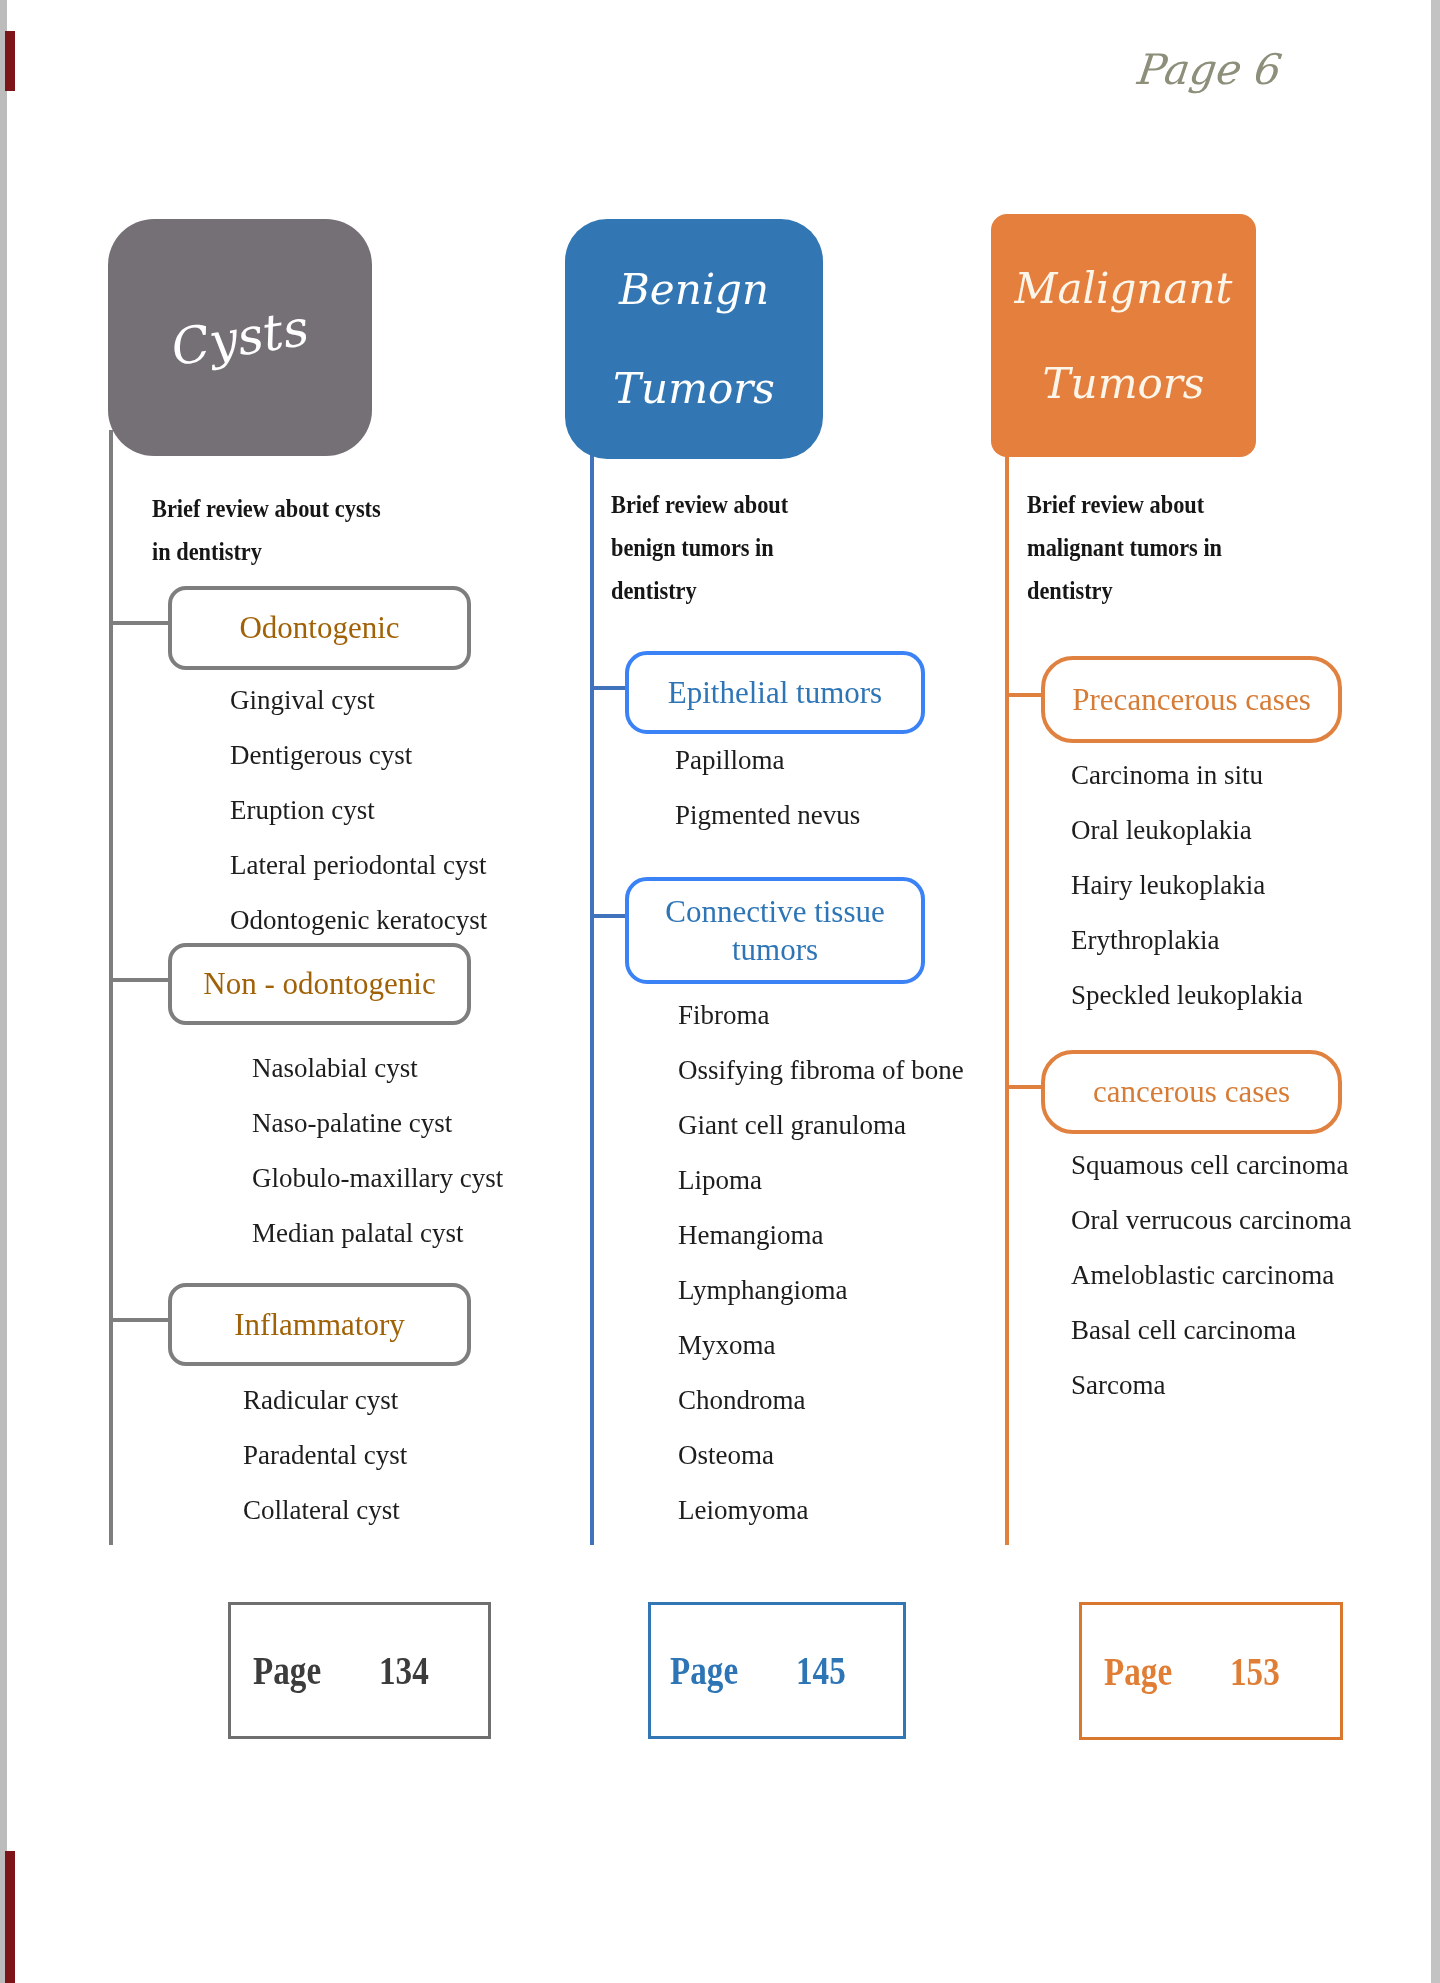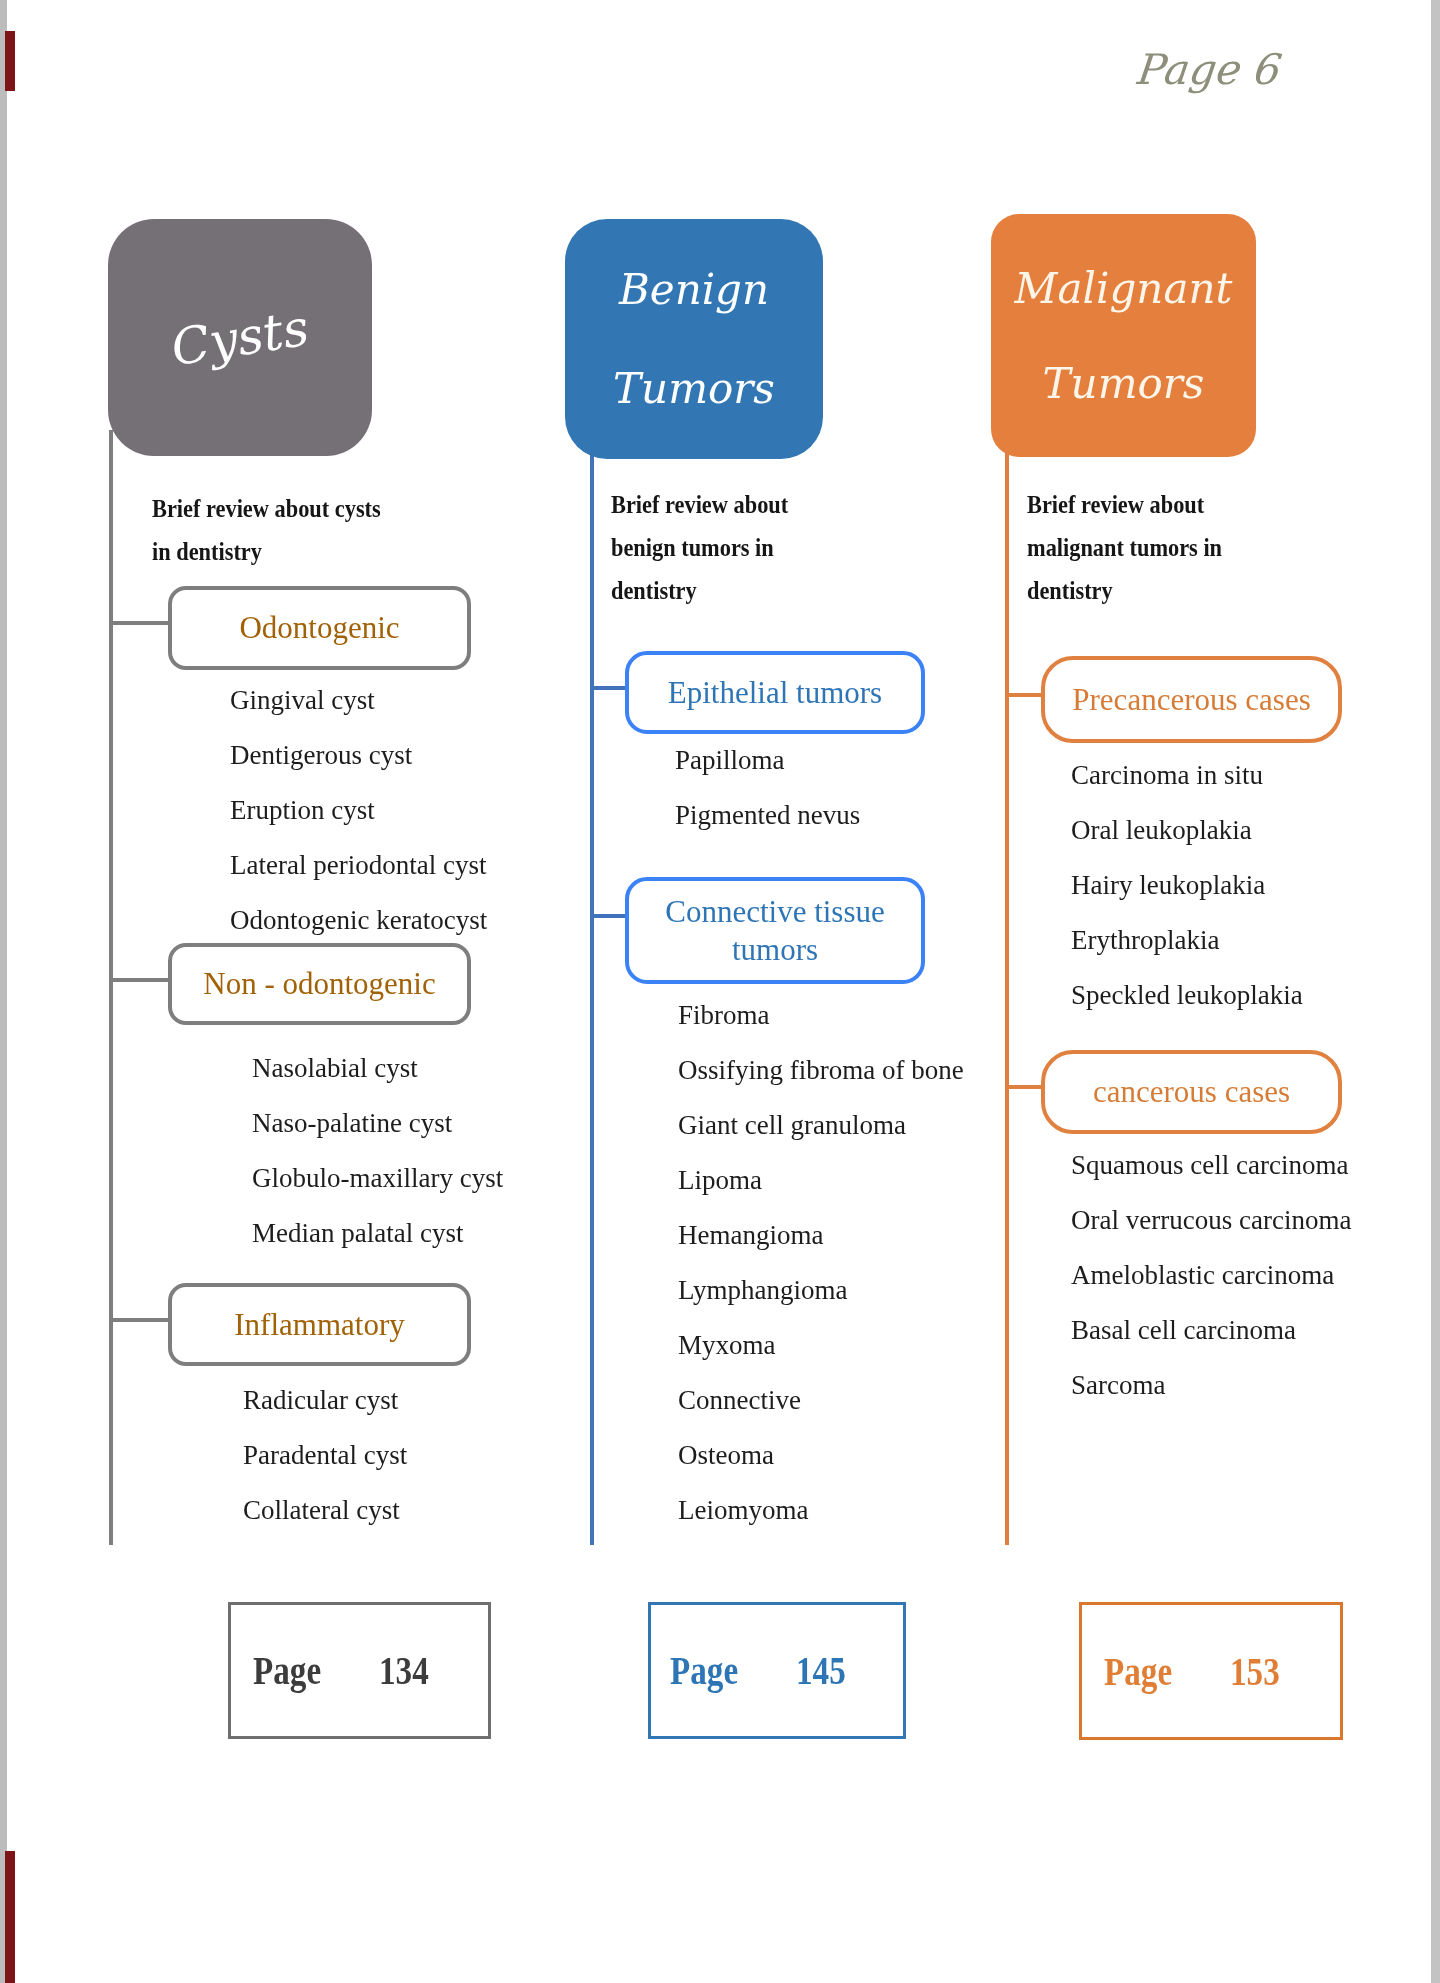--- a/index.html
+++ b/index.html
@@ -25,21 +25,21 @@
 
   
   .hdr {
     display:flex; flex-direction:column; align-items:center; justify-content:center;
     color:#ffffff; font-family:"DejaVu Serif", serif; font-style:italic;
     z-index:3; text-align:center;
   }
   .hdr1 { left:108px; top:219px; width:264px; height:237px; background:#756f76; border-radius:46px; font-size:50px; }
   .hdr1 .hdr-line { transform:rotate(-9deg); }
   .hdr2 { left:565px; top:219px; width:258px; height:240px; background:#3277b3; border-radius:42px; font-size:42px; gap:50px; }
-  .hdr3 { left:991px; top:214px; width:265px; height:243px; background:#e57f3d; border-radius:28px; font-size:42px; gap:46px; color:#fcf6ea; }
+  .hdr3 { left:991px; top:214px; width:265px; height:243px; background:#e57f3d; border-radius:16px; font-size:42px; gap:46px; color:#fcf6ea; }
 
   
   .vline { width:4px; z-index:1; }
   .v1 { left:109px;  top:430px; height:1115px; background:#7e7e7e; }
   .v2 { left:590px;  top:445px; height:1100px; background:#4173bd; }
   .v3 { left:1005px; top:445px; height:1100px; background:#e0803e; }
   .conn { height:4px; z-index:1; }
   .c1 { background:#7e7e7e; left:111px;  width:58px; }
   .c2 { background:#4173bd; left:592px;  width:34px; }
   .c3 { background:#e0803e; left:1007px; width:35px; }
@@ -182,21 +182,21 @@
         <div class="box-line">tumors</div>
       </div>
     <div class="abs list li2b">
         <div class="list-item-text">Fibroma</div>
         <div class="list-item-text">Ossifying fibroma of bone</div>
         <div class="list-item-text">Giant cell granuloma</div>
         <div class="list-item-text">Lipoma</div>
         <div class="list-item-text">Hemangioma</div>
         <div class="list-item-text">Lymphangioma</div>
         <div class="list-item-text">Myxoma</div>
-        <div class="list-item-text">Connective</div>
+        <div class="list-item-text">Chondroma</div>
         <div class="list-item-text">Osteoma</div>
         <div class="list-item-text">Leiomyoma</div>
       </div>
 
     <div class="abs pbox pb2">
       <span>Page</span>
       <span>145</span>
     </div>
   </section>
 

